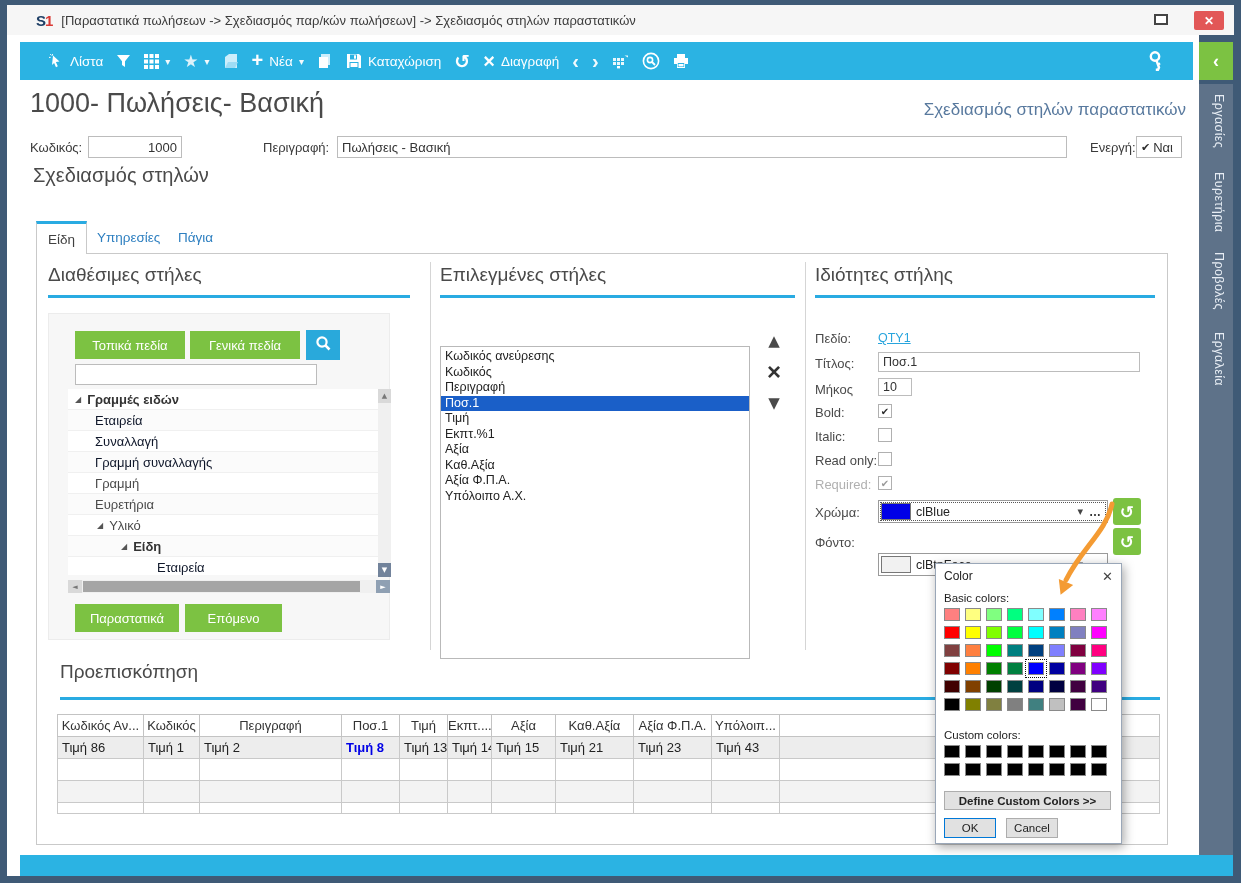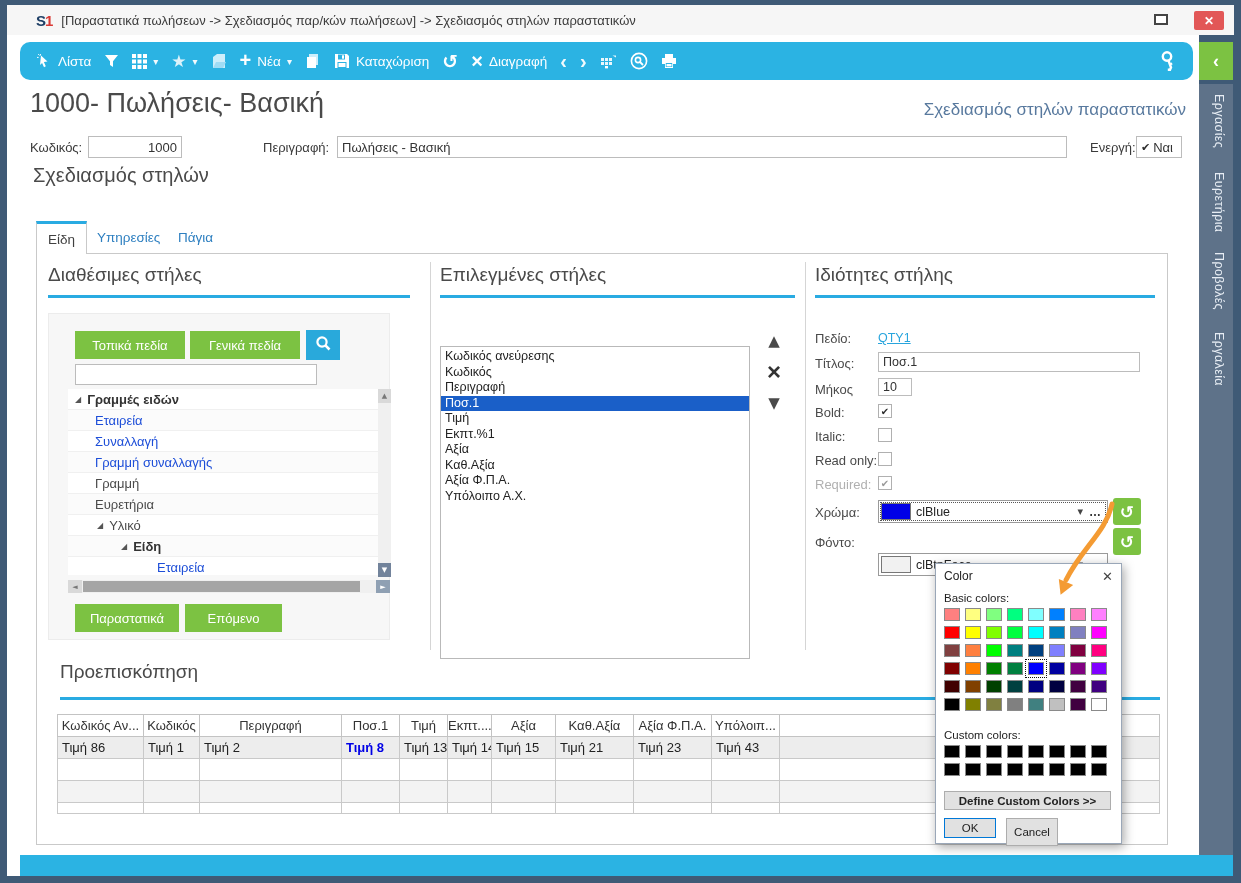--- a/index.html
+++ b/index.html
@@ -9,21 +9,21 @@
 
   
   .titlebar { left:7px; top:5px; width:1227px; height:30px; background:#f6f6f6; display:flex; align-items:center;padding-left:20px; }
   .logo { margin-left:9px; font-weight:bold; font-size:15px; letter-spacing:-1px; }
   .logo .s { color:#1e3f66; } .logo .one { color:#d93a35; }
   .win-title { margin-left:9px; font-size:13px; color:#3c3c3c; }
   .max-btn { position:absolute; right:66px; top:9px; width:14px; height:11px; border:2px solid #444; background:#fff; }
   .close-btn { position:absolute; right:10px; top:6px; width:30px; height:19px; background:#e25757; border-radius:2px; color:#fff; font-size:12px; font-weight:bold; display:flex; align-items:center; justify-content:center; }
 
   
-  .toolbar { left:20px; top:42px; width:1173px; height:38px; background:#2bb3e3; display:flex; align-items:center; gap:13px; padding:0 16px; color:#fff;border-radius:10px; }
+  .toolbar { left:20px; top:42px; width:1173px; height:38px; background:#2bb3e3; display:flex; align-items:center; gap:13px; padding:0 28px; color:#fff; }
   .tb-item { display:flex; align-items:center; gap:6px; font-size:13.5px; color:#fdfeff; white-space:nowrap; }
   .tb-item svg { display:block; }
   .caret { font-size:10px; opacity:.95; }
   .glyph { font-family:"DejaVu Sans", sans-serif; }
   .tb-plus { font-size:20px; font-weight:bold; line-height:1; margin-top:-2px; }
   .tb-undo { font-size:19px; font-weight:bold; line-height:1; }
   .tb-x { font-size:20px; font-weight:bold; line-height:1; }
   .tb-chev { font-size:20px; font-weight:bold; line-height:1; opacity:.95; }
   .tb-spacer { flex:1; }
   .green-toggle { left:1199px; top:42px; width:34px; height:38px; background:#7cc242; color:#fff; font-size:18px; font-weight:bold; display:flex; align-items:center; justify-content:center; }
@@ -55,21 +55,21 @@
 
   
   .gray-panel { left:48px; top:313px; width:342px; height:327px; background:#f7f7f7; border:1px solid #ececec; }
   .green-btn { background:#7cc242; color:#fff; font-size:13px; display:flex; align-items:center; justify-content:center; border:none; }
   .search-btn { left:306px; top:330px; width:34px; height:30px; background:#29a9db; display:flex; align-items:center; justify-content:center; }
   .tree { left:68px; top:389px; width:310px; height:186px; overflow:hidden; font-size:13px; }
   .trow { height:21px; display:flex; align-items:center; border-bottom:1px solid #f0f0f0; background:#fff; color:#4a4a4a; }
   .trow.shade { background:#fbfbfb; }
   .trow .twist { font-family:"DejaVu Sans",sans-serif; font-size:8px; color:#555; margin-right:6px; }
   .trow.bold { font-weight:bold; color:#333; }
-  .trow.muted { color:#1d4ed8; }
+  .trow.muted { color:#0f172a; }
   .vscroll { left:378px; top:389px; width:13px; height:188px; background:#f0f0f0; }
   .vscroll .arr { position:absolute; left:0; width:13px; height:14px; display:flex; align-items:center; justify-content:center; font-size:7px; }
   .hscroll { left:68px; top:580px; width:322px; height:13px; background:#f0f0f0; }
   .hscroll .arr { position:absolute; top:0; width:14px; height:13px; display:flex; align-items:center; justify-content:center; font-size:7px; }
   .hthumb { position:absolute; left:15px; top:1px; width:277px; height:11px; background:#a5a5a5; }
 
   
   .sel-list { left:440px; top:322px; width:310px; height:313px; border:1px solid #b9b9b9; background:#fff; padding-top:2px; font-size:12.5px; color:#222;margin-top:24px; }
   .litem { height:15.5px; line-height:15.5px; padding-left:4px; white-space:nowrap; }
   .litem.sel { background:#1a5fc8; color:#fff; }
@@ -576,19 +576,19 @@
       <div class="cswatch" style="background: rgb(0, 0, 0);"></div>
       <div class="cswatch" style="background: rgb(0, 0, 0);"></div>
       <div class="cswatch" style="background: rgb(0, 0, 0);"></div>
       <div class="cswatch" style="background: rgb(0, 0, 0);"></div>
       <div class="cswatch" style="background: rgb(0, 0, 0);"></div>
       <div class="cswatch" style="background: rgb(0, 0, 0);"></div>
       <div class="cswatch" style="background: rgb(0, 0, 0);"></div>
     </div>
   <button class="dlg-btn" style="position:absolute; left:8px; top:227px; width:167px; height:19px;font-weight:bold;">Define Custom Colors &gt;&gt;</button>
   <button class="dlg-btn default" style="position:absolute; left:8px; top:254px; width:52px; height:20px;">OK</button>
-  <button class="dlg-btn" style="position:absolute; left:70px; top:254px; width:52px; height:28px;">Cancel</button>
+  <button class="dlg-btn" style="position:absolute; left:70px; top:254px; width:52px; height:20px;">Cancel</button>
 </div>
 
 <svg class="abs annot-arrow" width="100" height="110" viewBox="0 0 100 110">
   <path d="M 82 14 C 76 42, 52 58, 36 90" fill="none" stroke="#f49b33" stroke-width="5" stroke-linecap="round"></path>
   <polygon points="30.6,104.7 43.2,95.1 28.8,88.9" fill="#f49b33"></polygon>
 </svg>
 
 </body></html>

